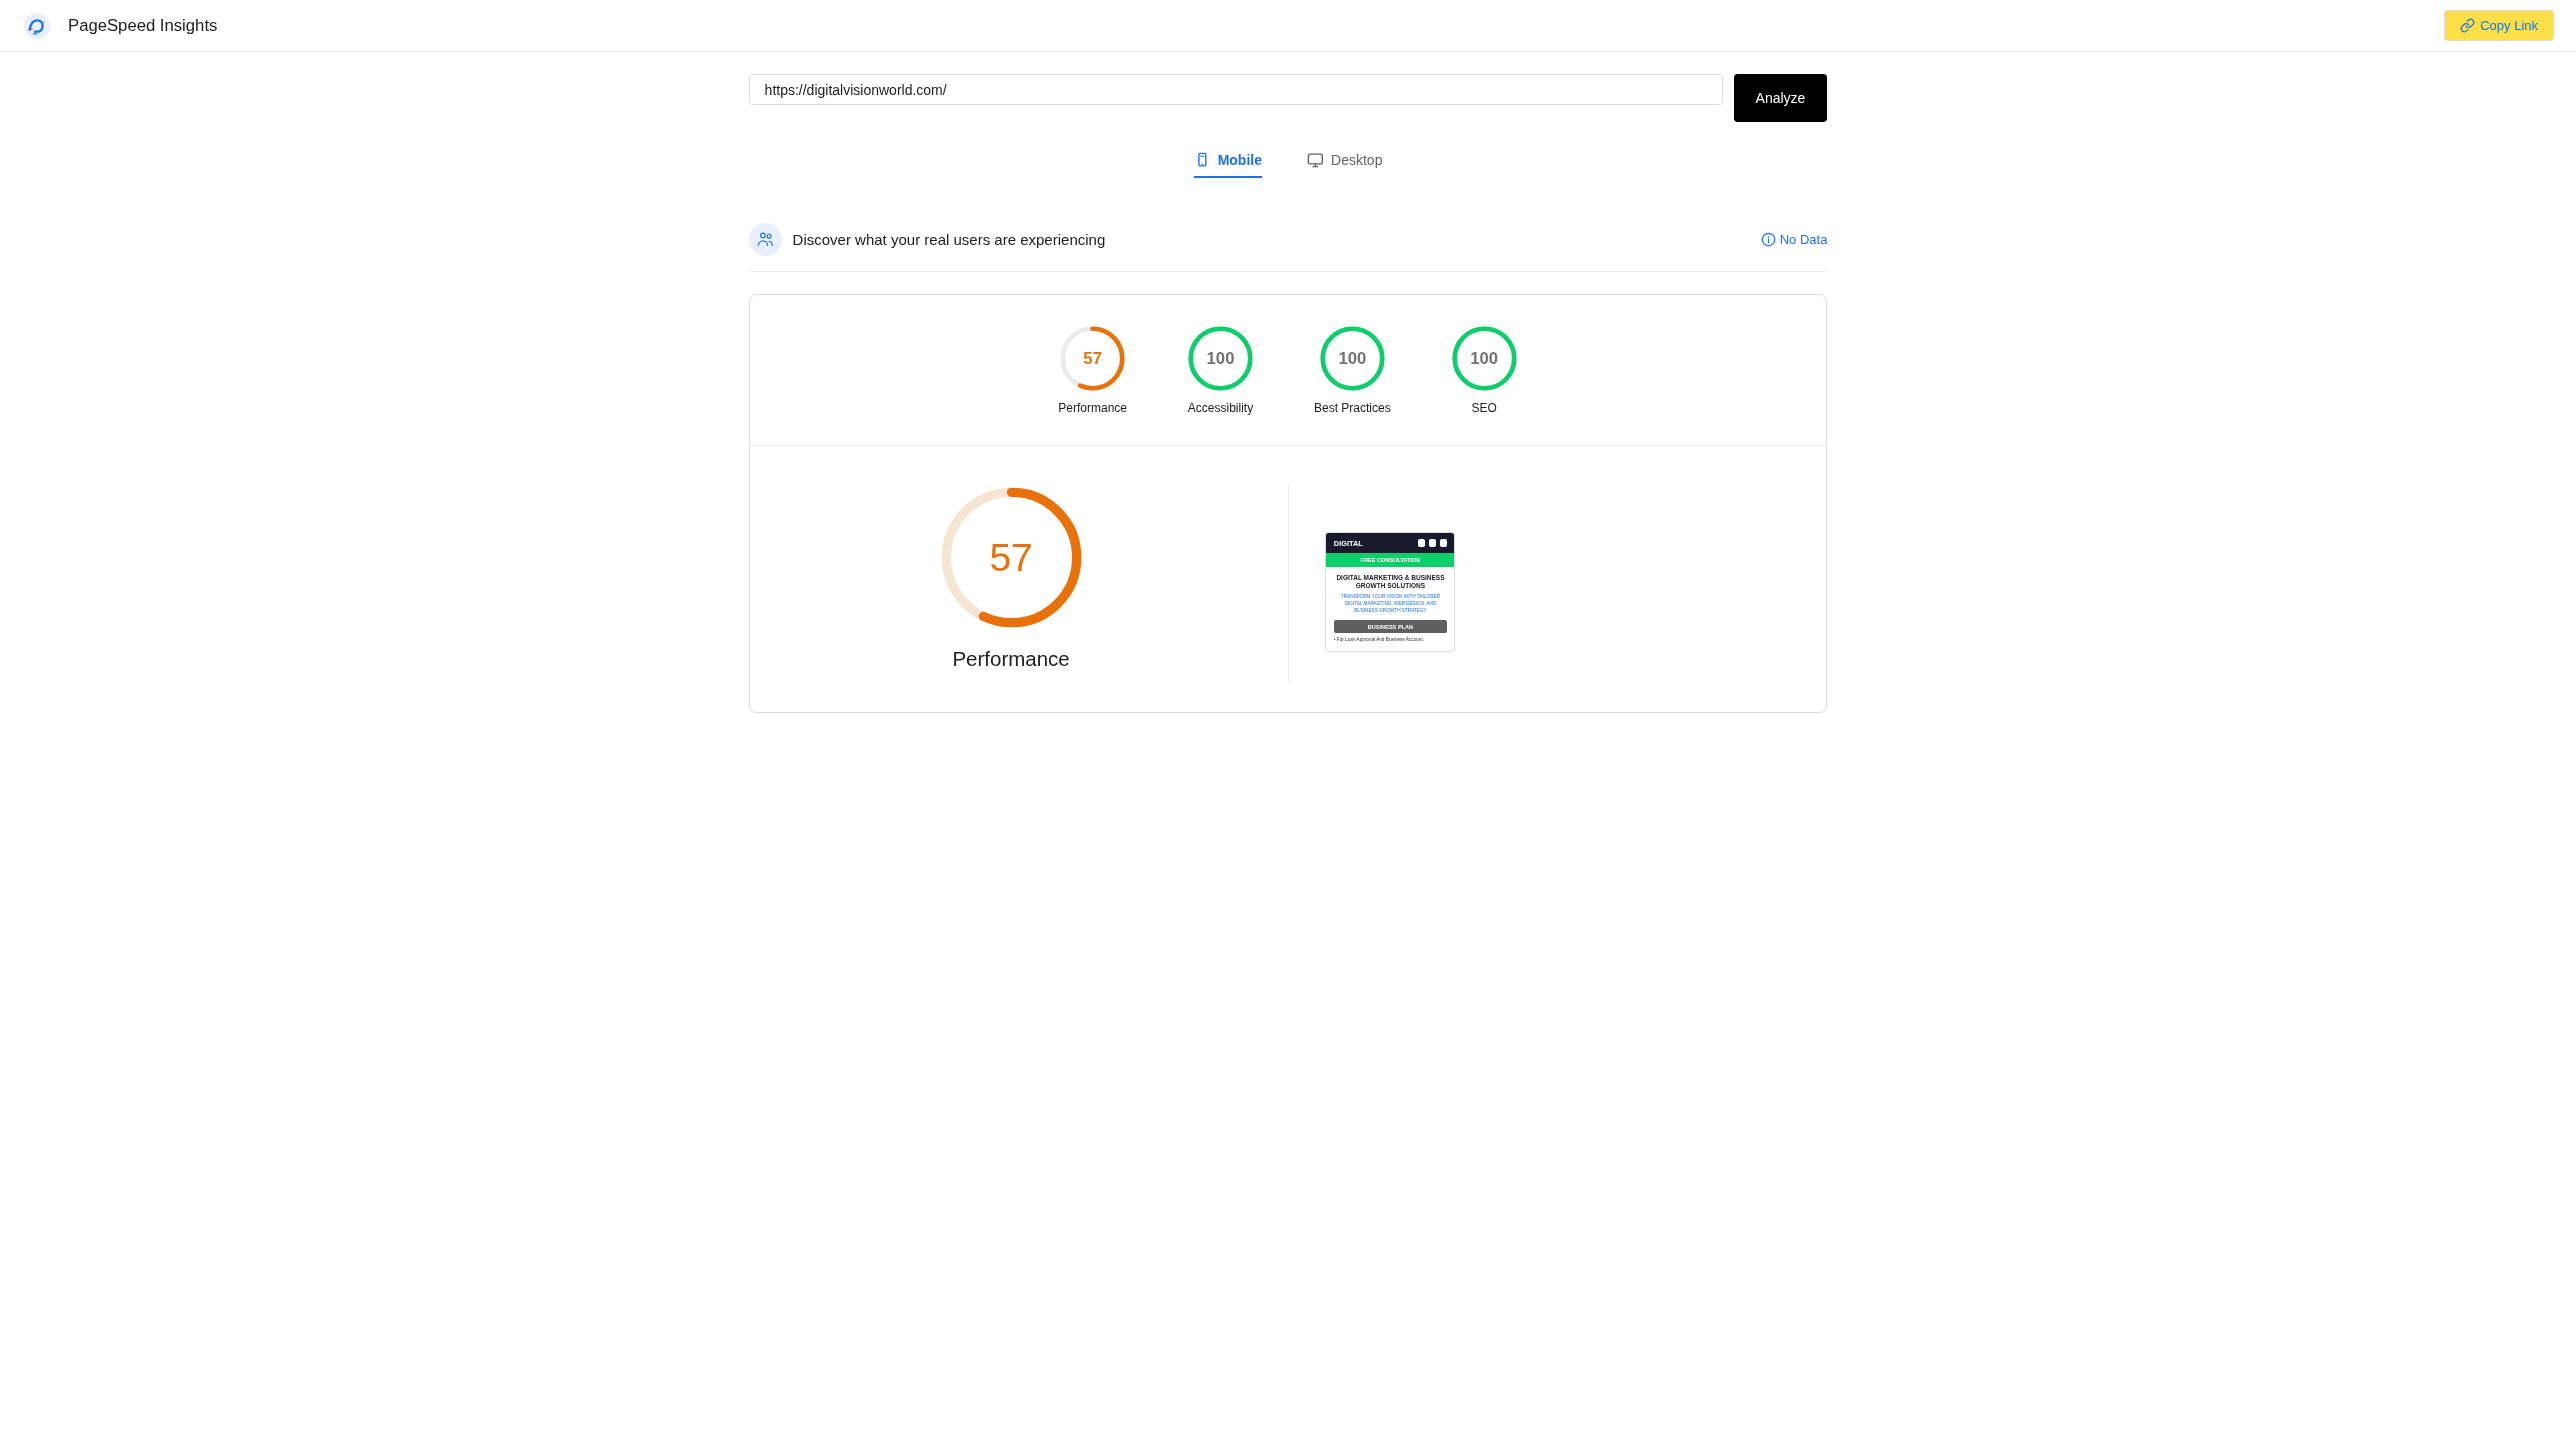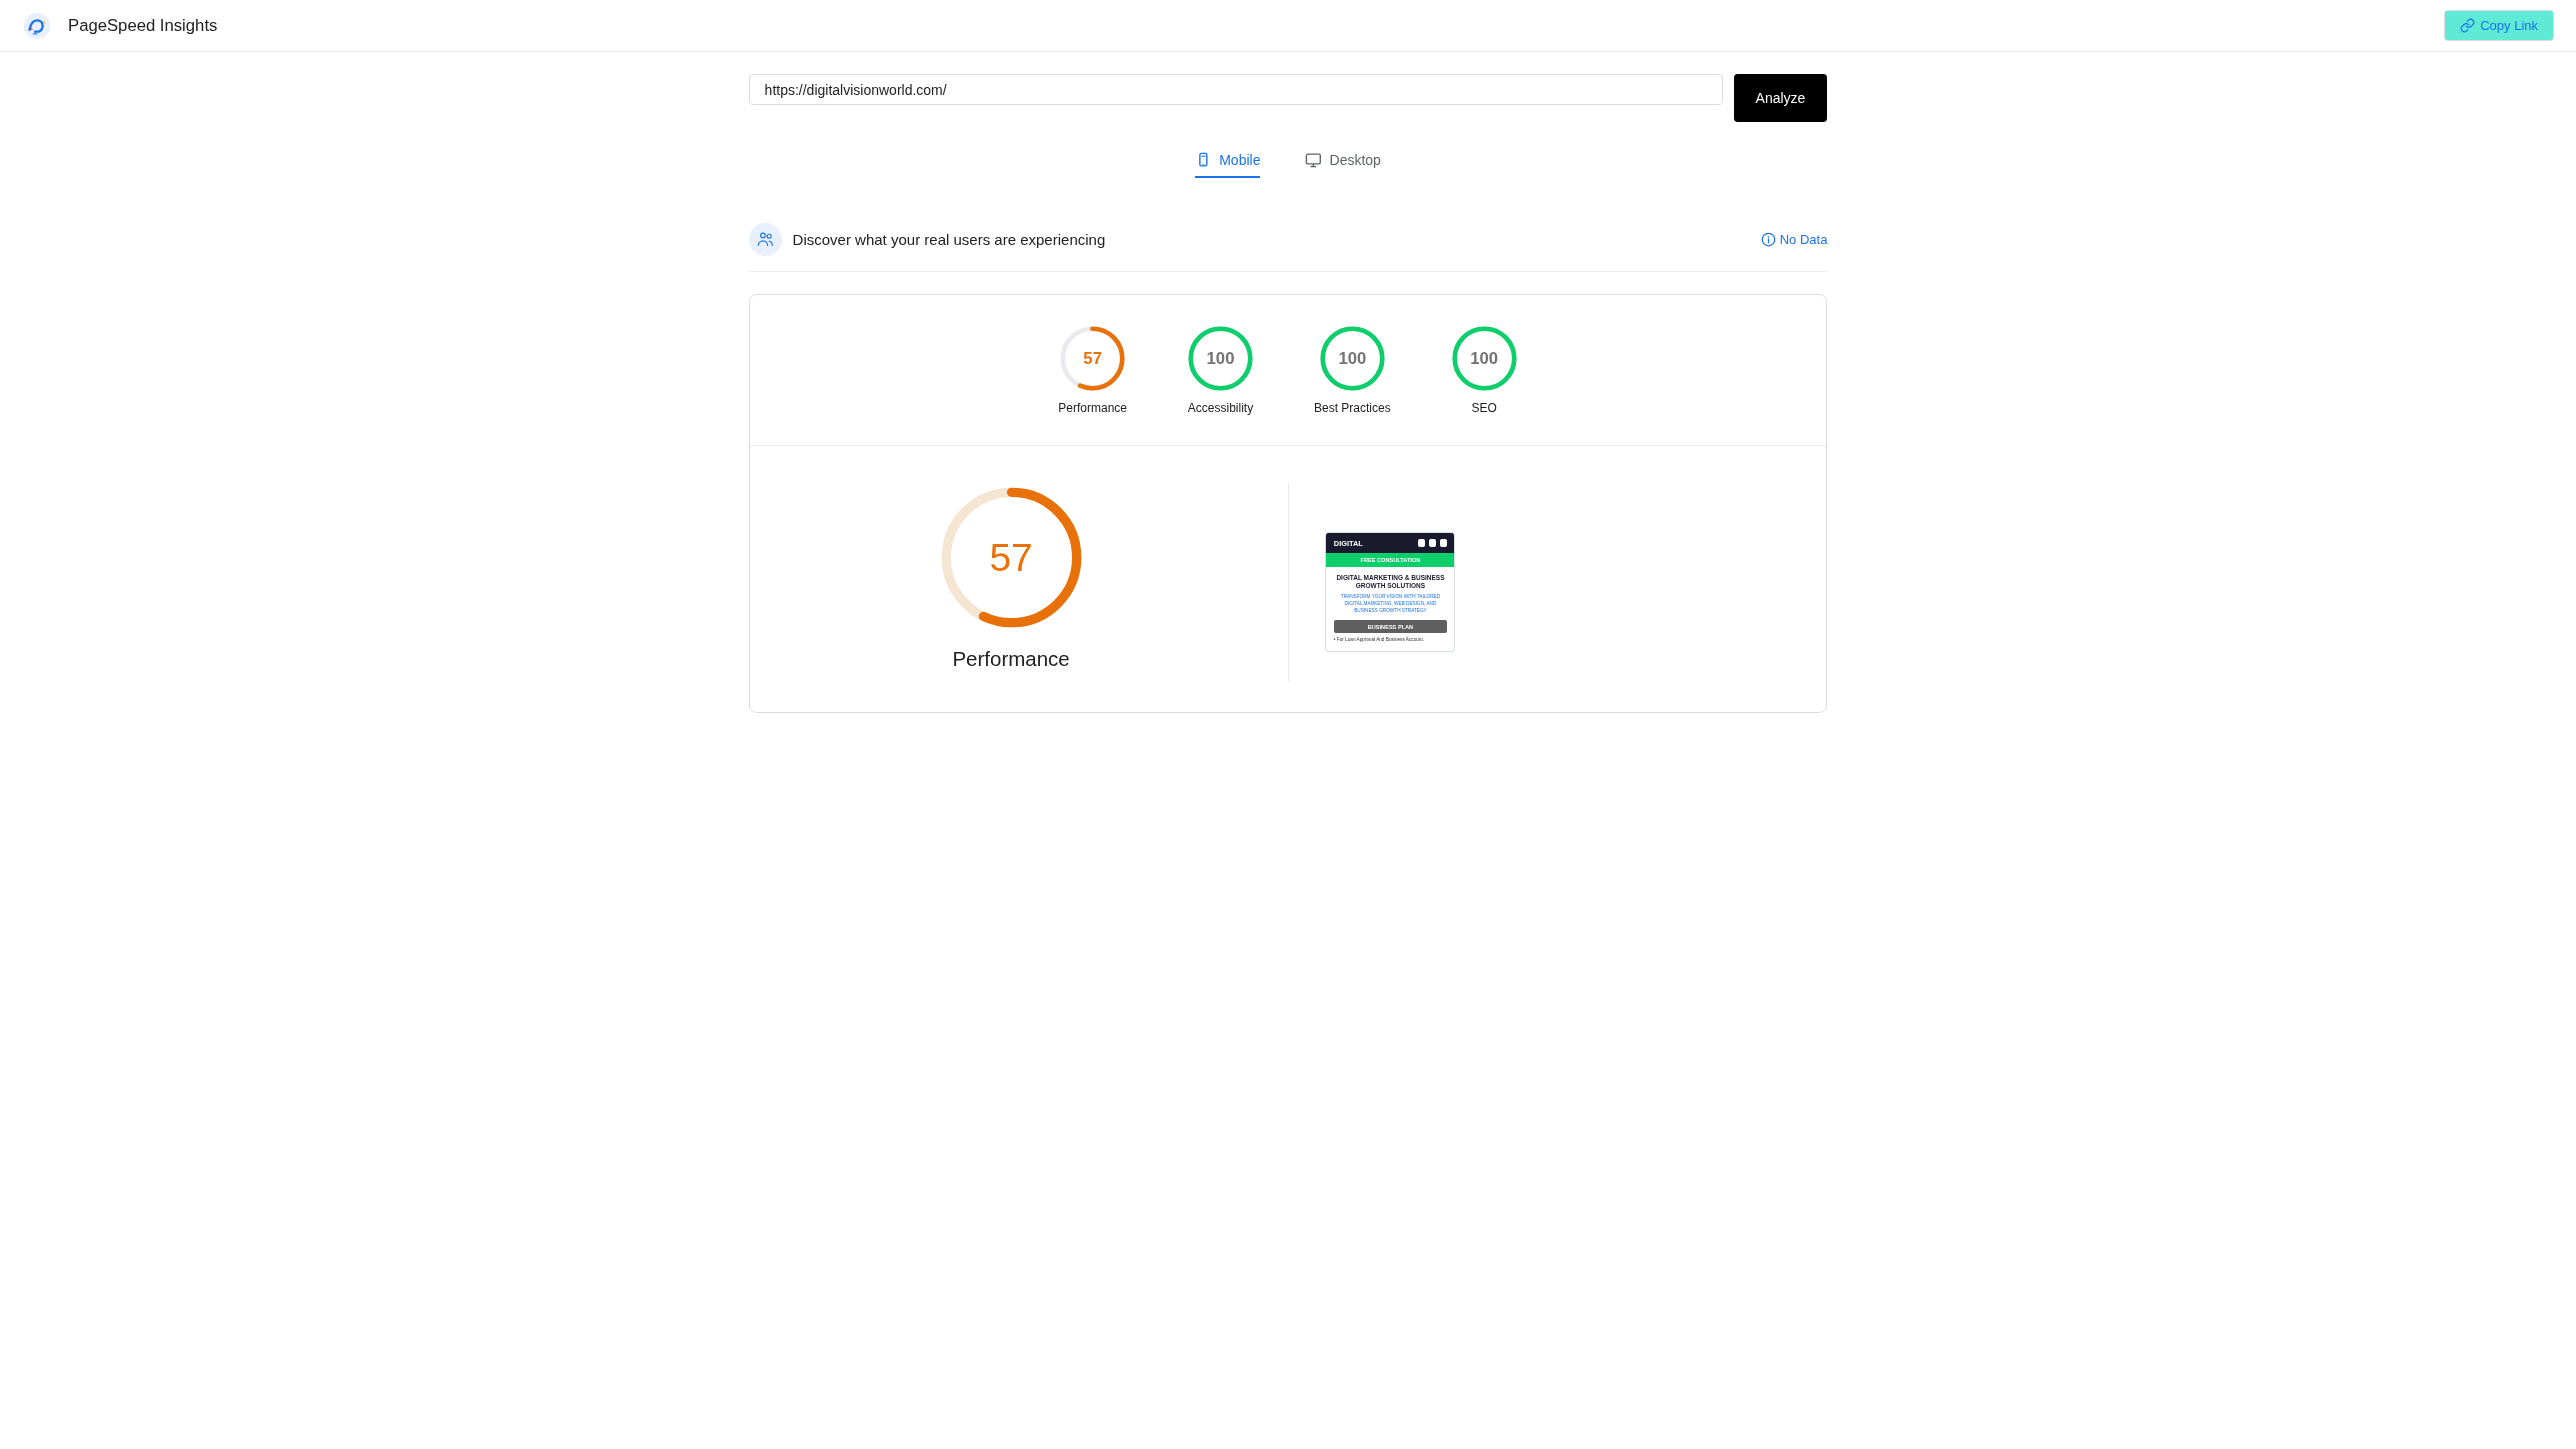--- a/index.html
+++ b/index.html
@@ -38,21 +38,21 @@
       align-items: center;
       gap: 11px;
     }
     .copy-link-btn {
       display: flex;
       align-items: center;
       gap: 5.6px;
       padding: 7.4px 15px;
       border: 0.9px solid #dadce0;
       border-radius: 3.7px;
-      background: #5eead4;
+      background: #fde047;
       color: #1a73e8;
       font-size: 13px;
       cursor: pointer;
       font-weight: 500;
     }
 
     
     .main {
       max-width: 1116px;
       margin: 0 auto;
@@ -106,21 +106,21 @@
       gap: 7.4px;
       padding-bottom: 7.4px;
       font-size: 14px;
       cursor: pointer;
       color: #5f6368;
       border-bottom: 2.8px solid transparent;
     }
     .tab.active {
       color: #1a73e8;
       border-bottom: 2.8px solid #1a73e8;
-      font-weight: 400;
+      font-weight: 700;
       align-items: center;
     }
 
     
     .section-header {
       display: flex;
       align-items: center;
       justify-content: space-between;
       padding: 15px 0;
       border-bottom: 0.9px solid #e8eaed;

